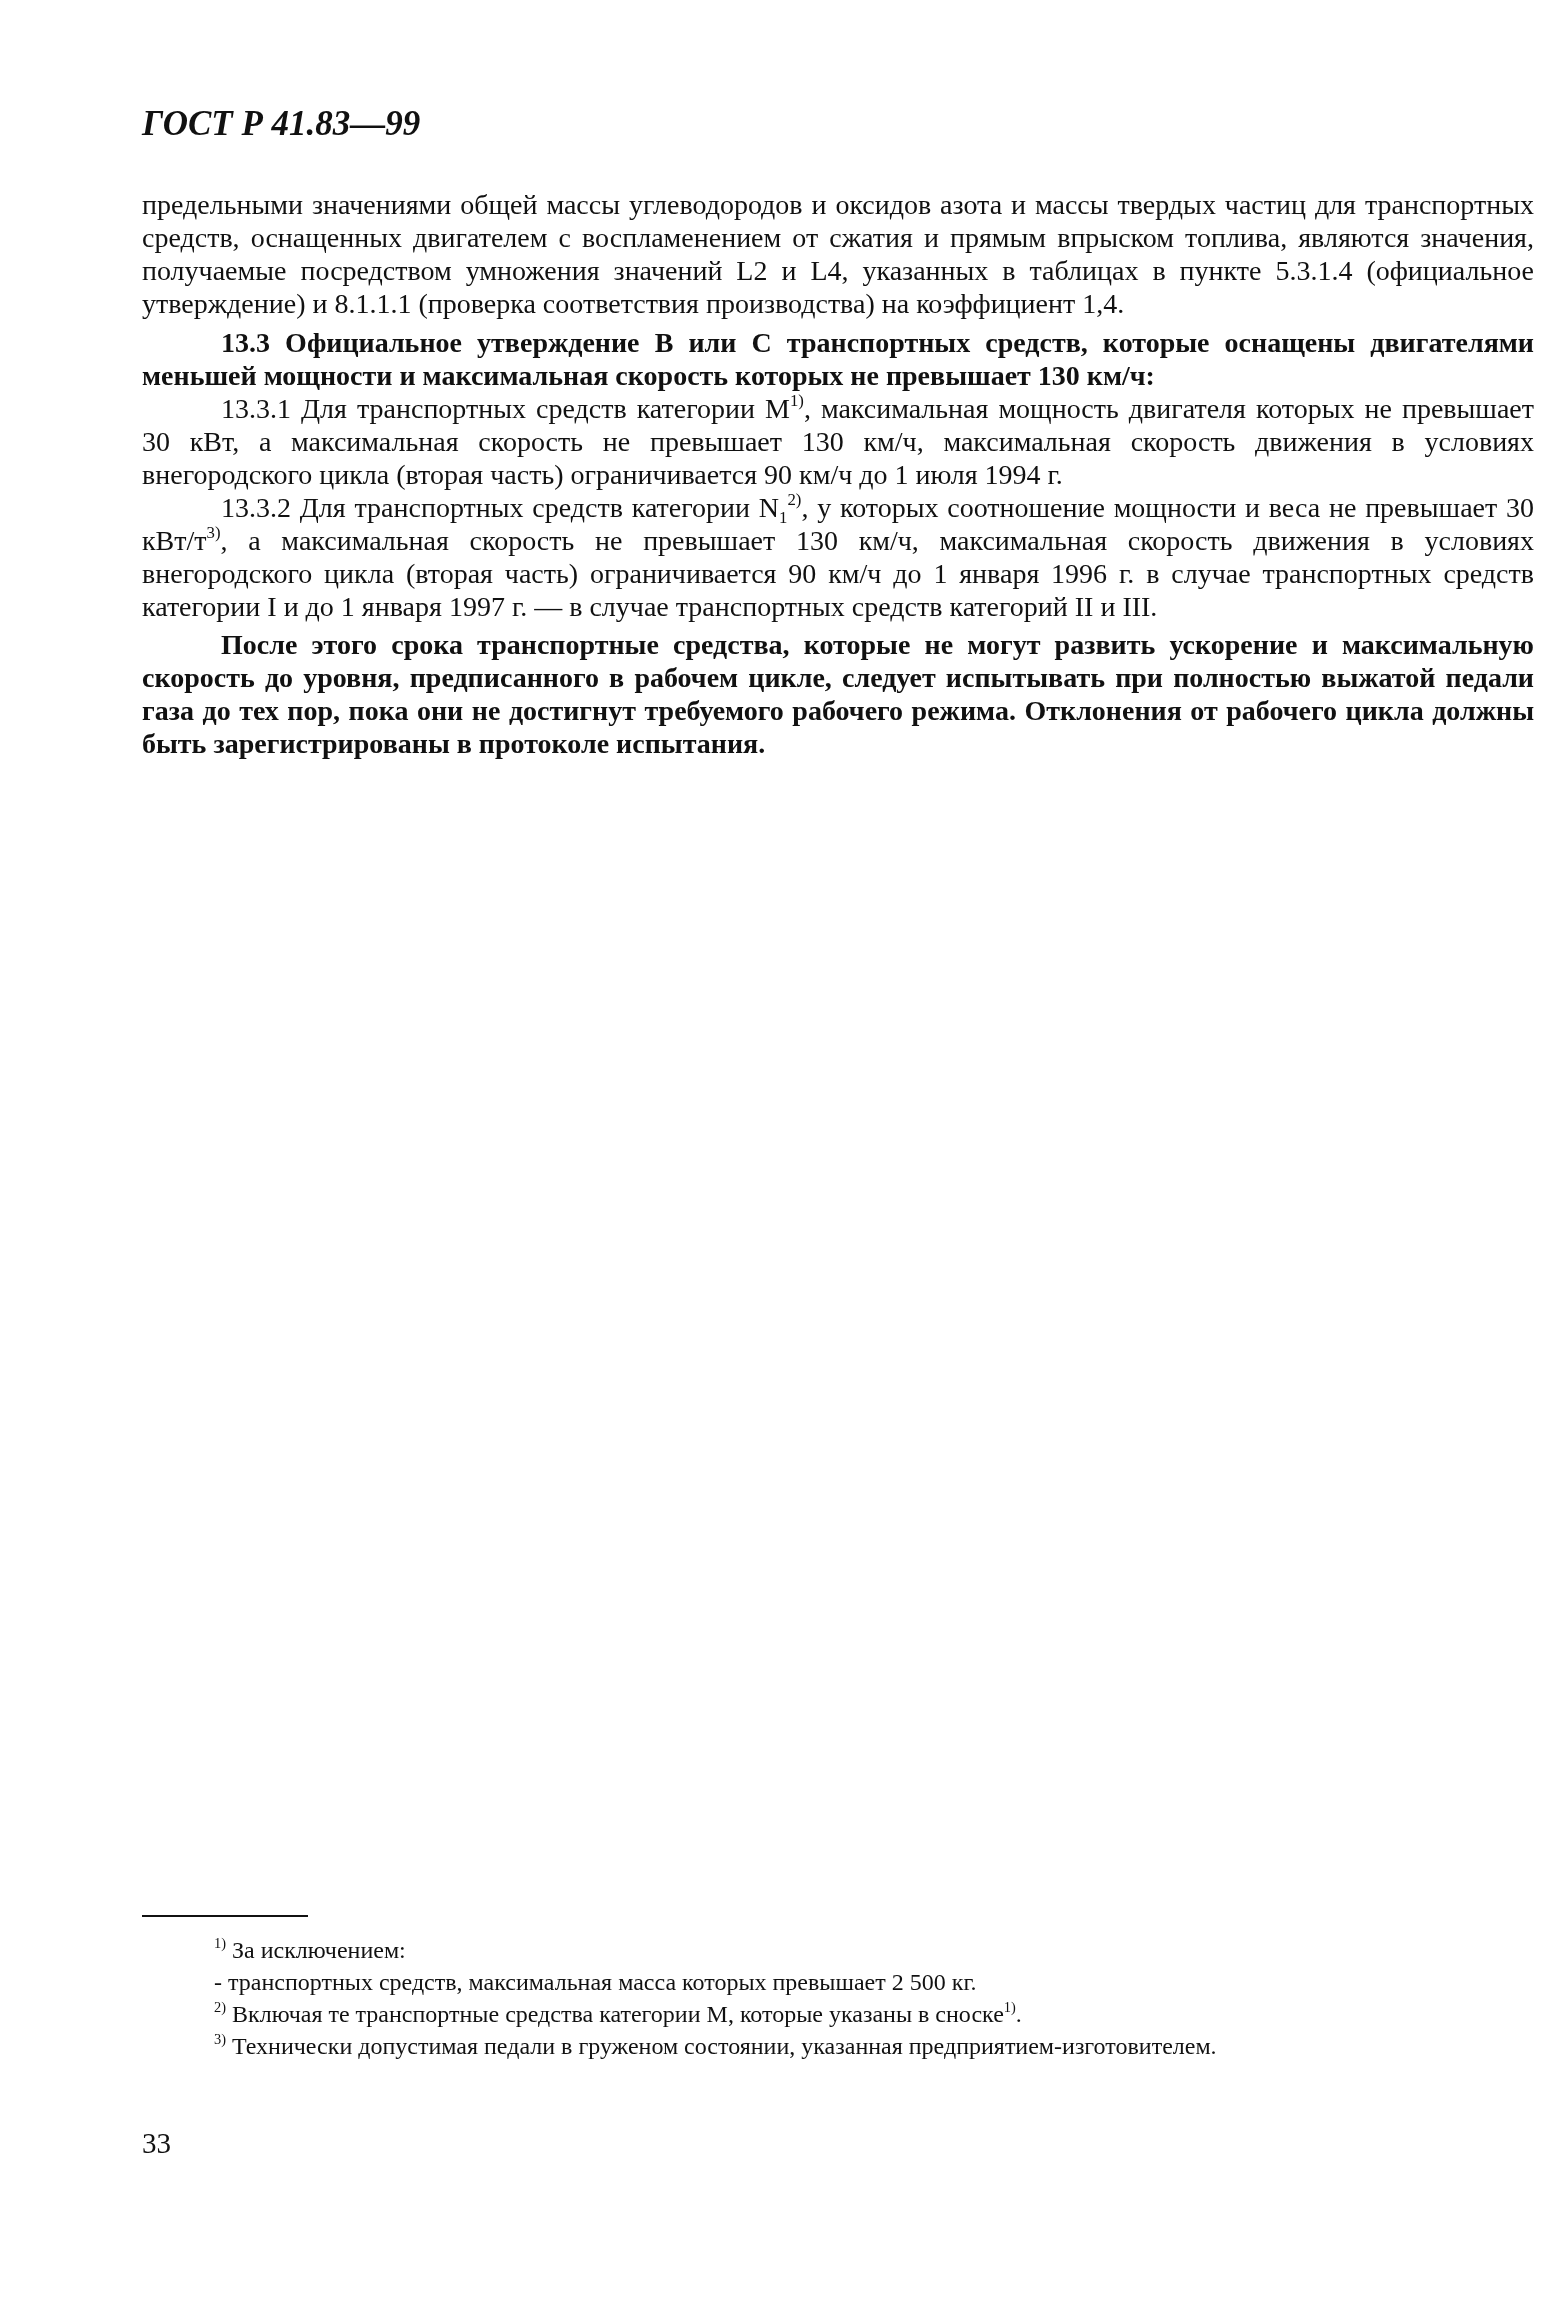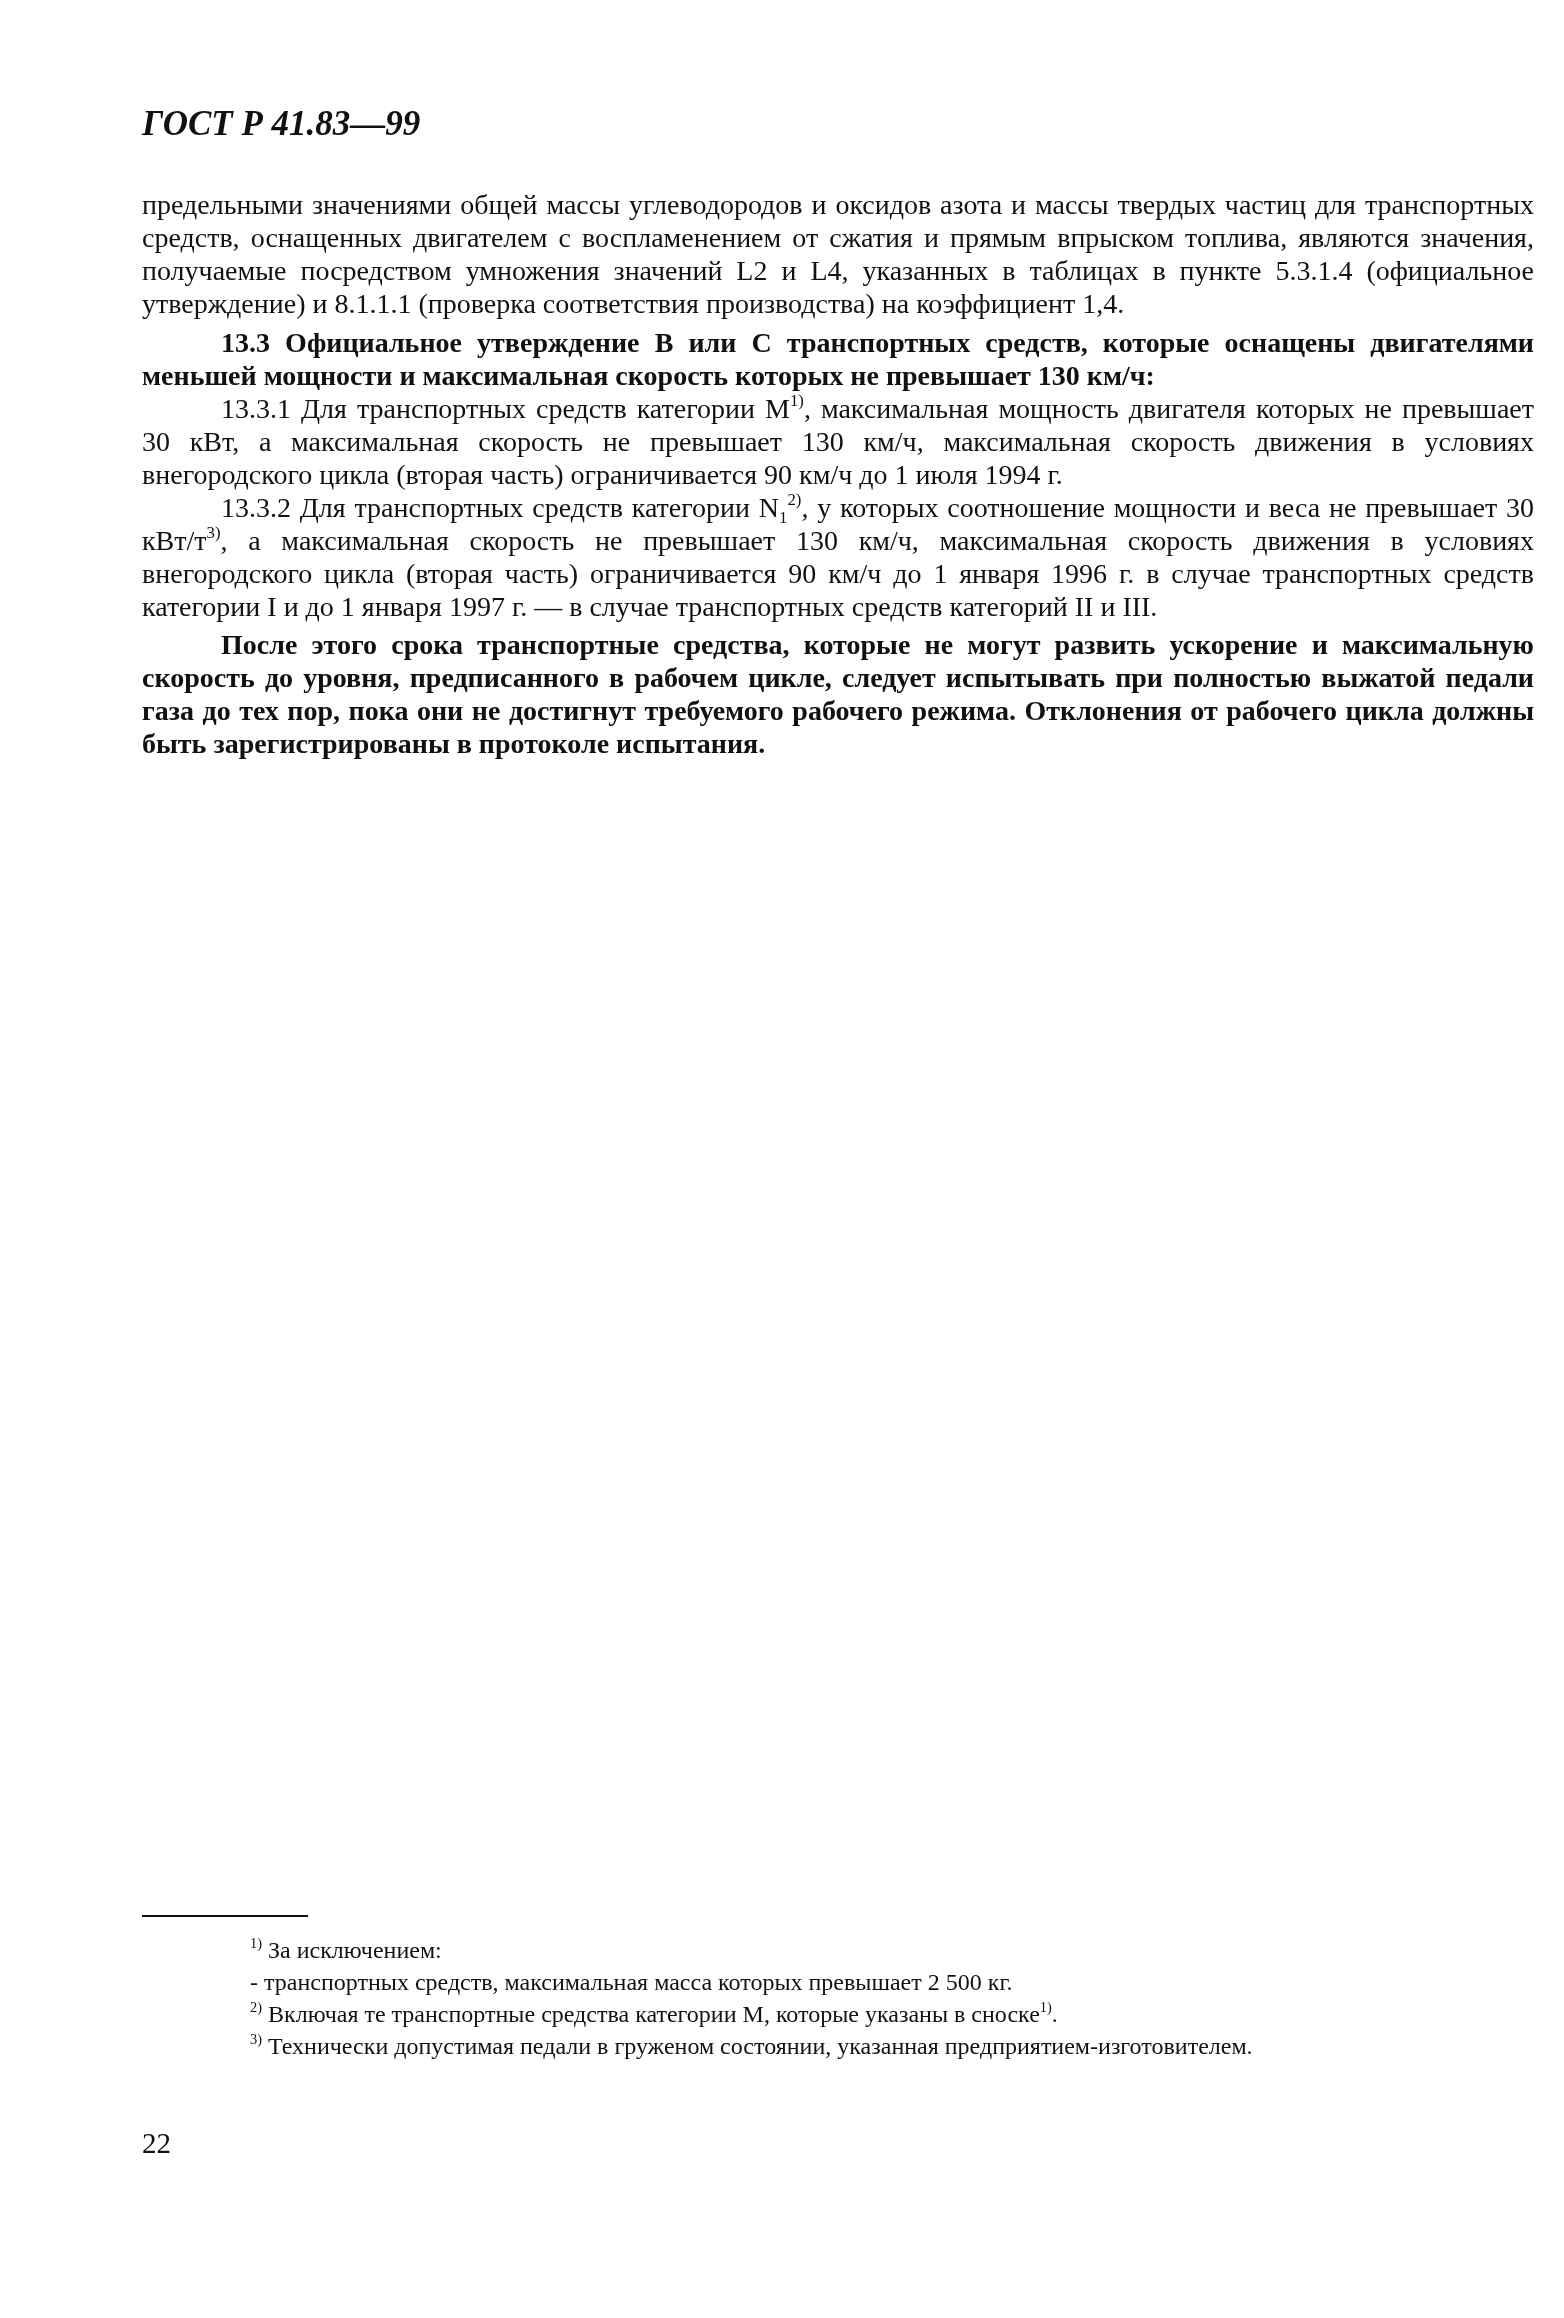--- a/index.html
+++ b/index.html
@@ -20,21 +20,21 @@
   .body-text p.noindent { text-indent: 0; }
   .body-text p.gap { margin-top: 5.5px; font-weight: bold; }
   sup { font-size: 60%; vertical-align: 0.7em; line-height: 0; }
   sub { font-size: 60%; vertical-align: -0.35em; line-height: 0; }
   .fn-rule {
     position: absolute; left: 142px; top: 1915px; width: 166px; height: 0;
     border-top: 2.1px solid #111;
   }
   .footnotes {
     position: absolute; left: 214px; top: 1934px; width: 1312px;
-    font-size: 24px; line-height: 32px; margin-left: 36px;
+    font-size: 24px; line-height: 32px;
   }
   .footnotes div { white-space: nowrap; }
   .page-number {
     position: absolute; left: 142px; top: 2127px; font-size: 29px;
   }
 </style>
 </head>
 <body>
 
 <div class="header">ГОСТ Р 41.83—99</div>
@@ -49,14 +49,14 @@
 
 <div class="fn-rule"></div>
 
 <div class="footnotes">
   <div><sup>1)</sup><span> За исключением:</span></div>
   <div>- транспортных средств, максимальная масса которых превышает  2 500 кг.</div>
   <div><sup>2)</sup><span> Включая те транспортные средства категории M, которые указаны в сноске</span><sup>1)</sup><span>.</span></div>
   <div><sup>3)</sup><span> Технически допустимая педали в груженом состоянии, указанная предприятием-изготовителем.</span></div>
 </div>
 
-<div class="page-number">22</div>
+<div class="page-number">33</div>
 
 
 </body></html>

